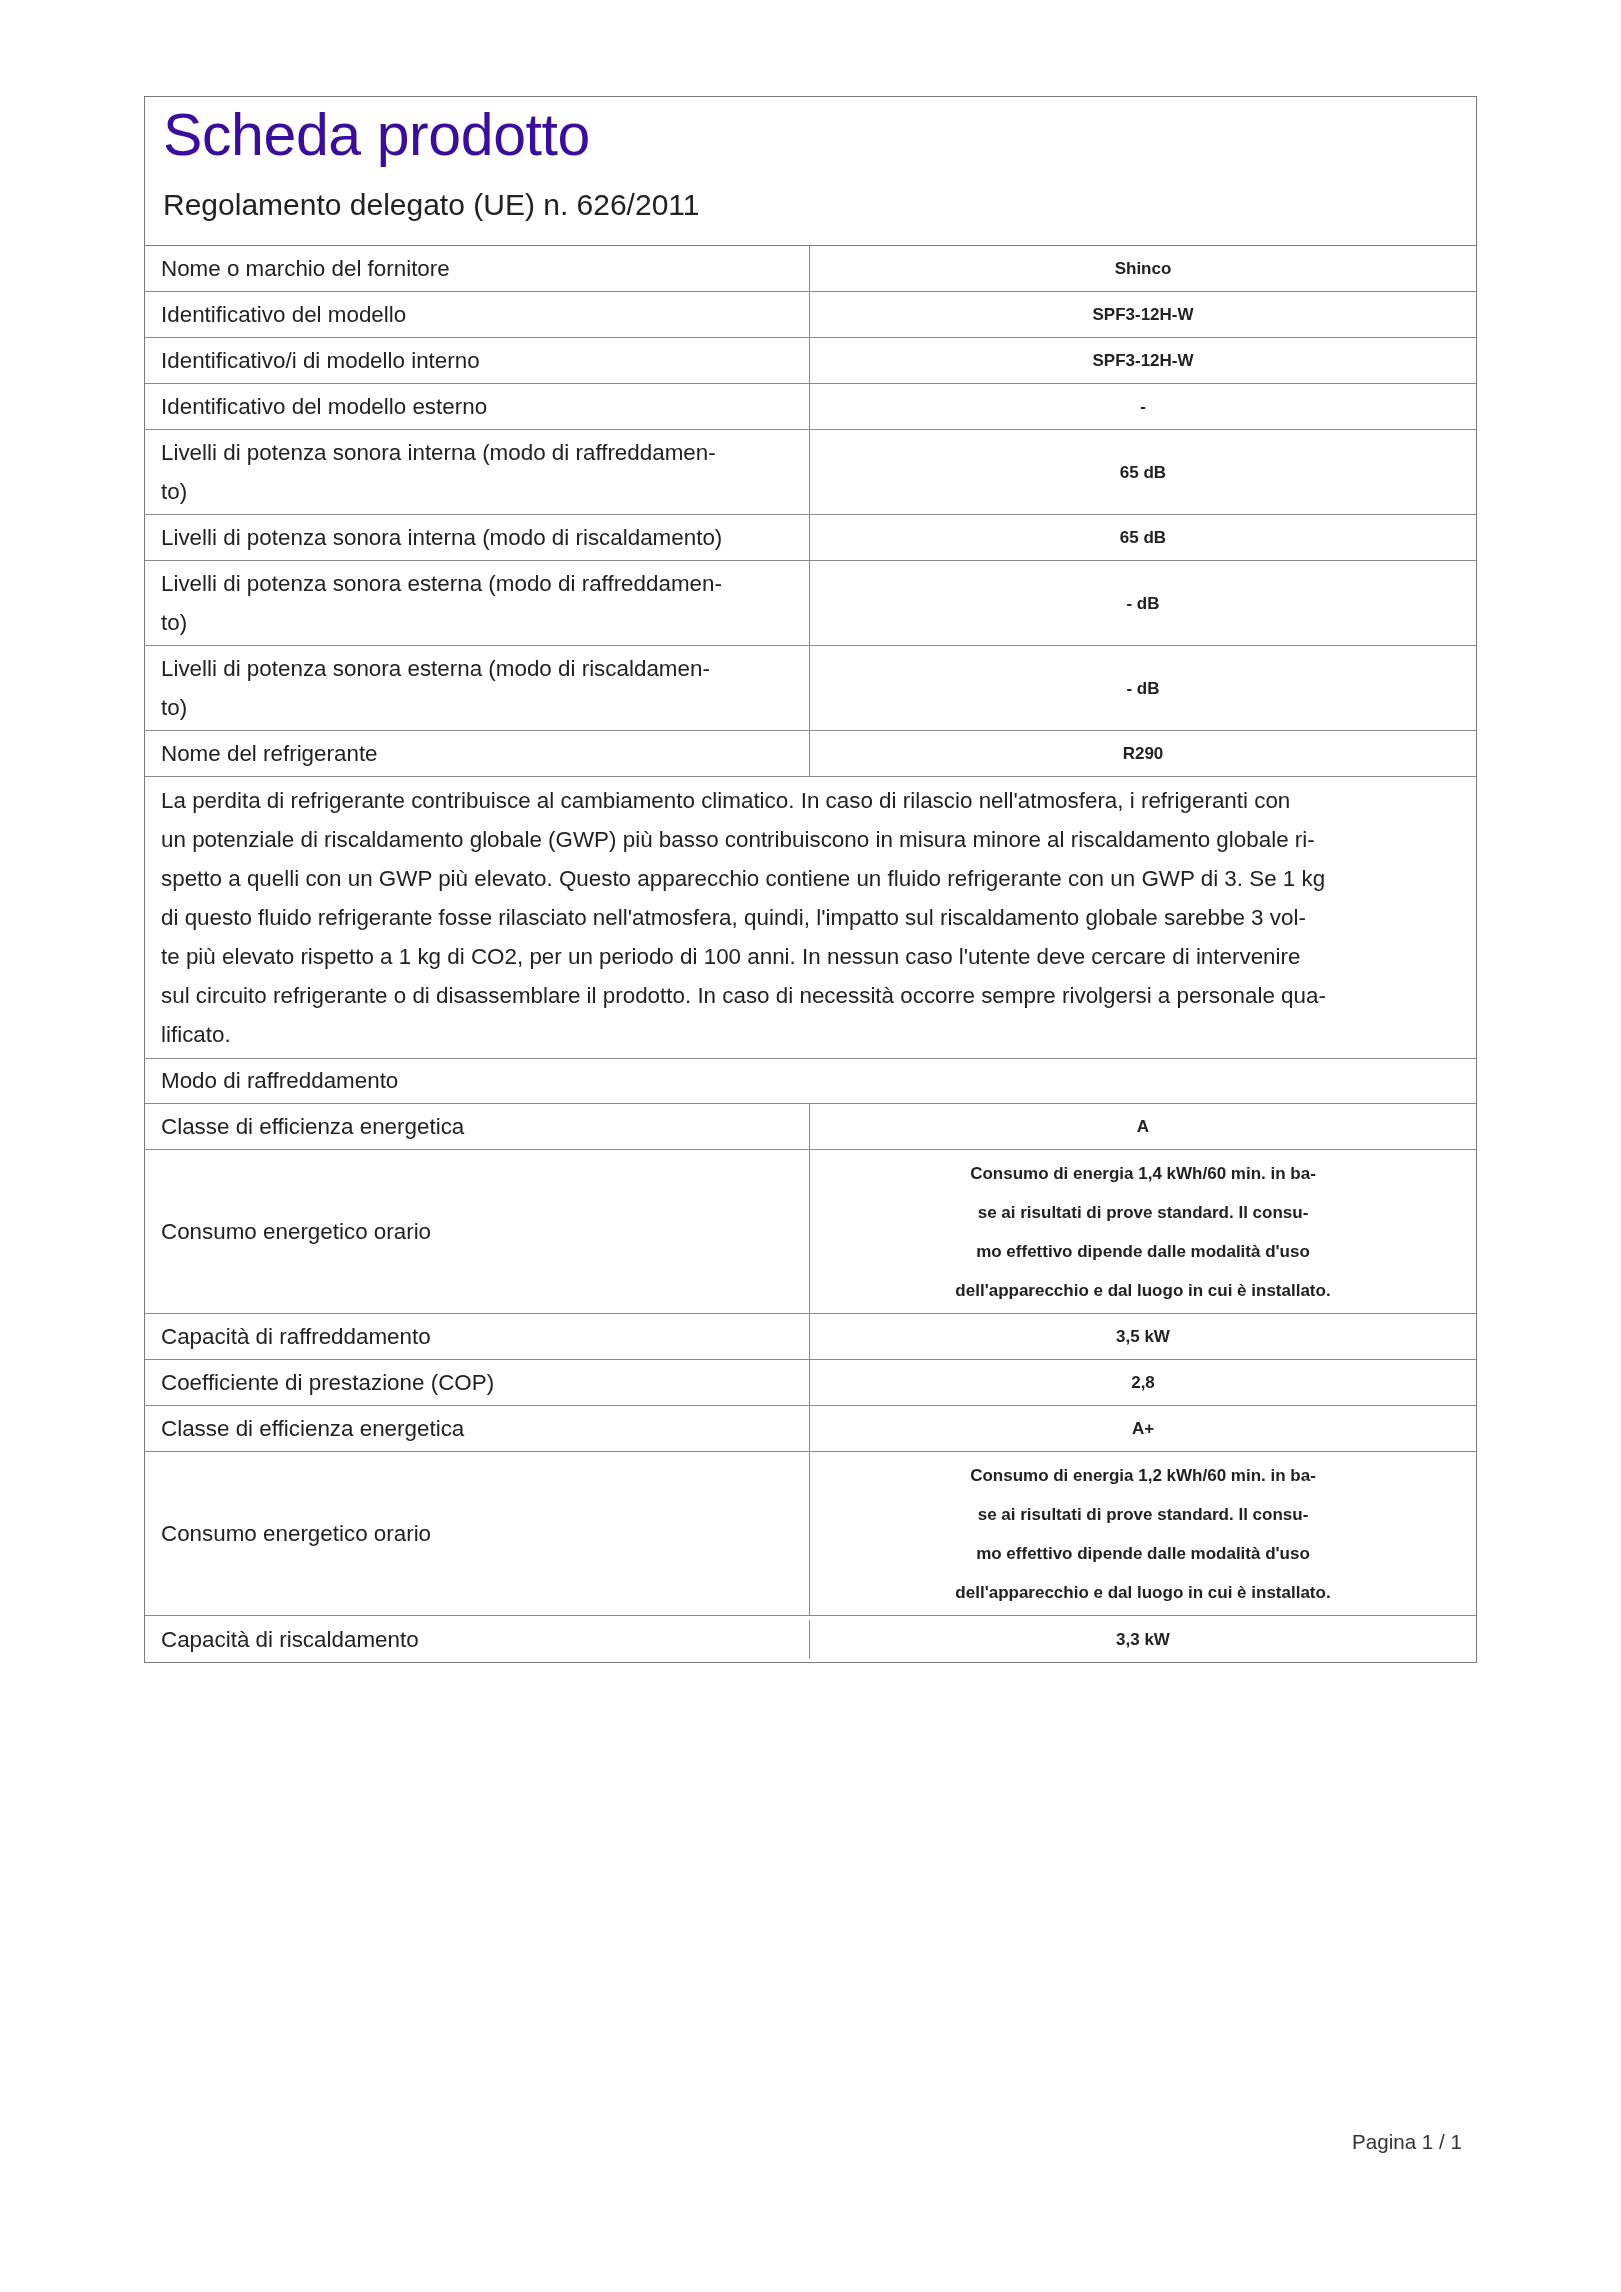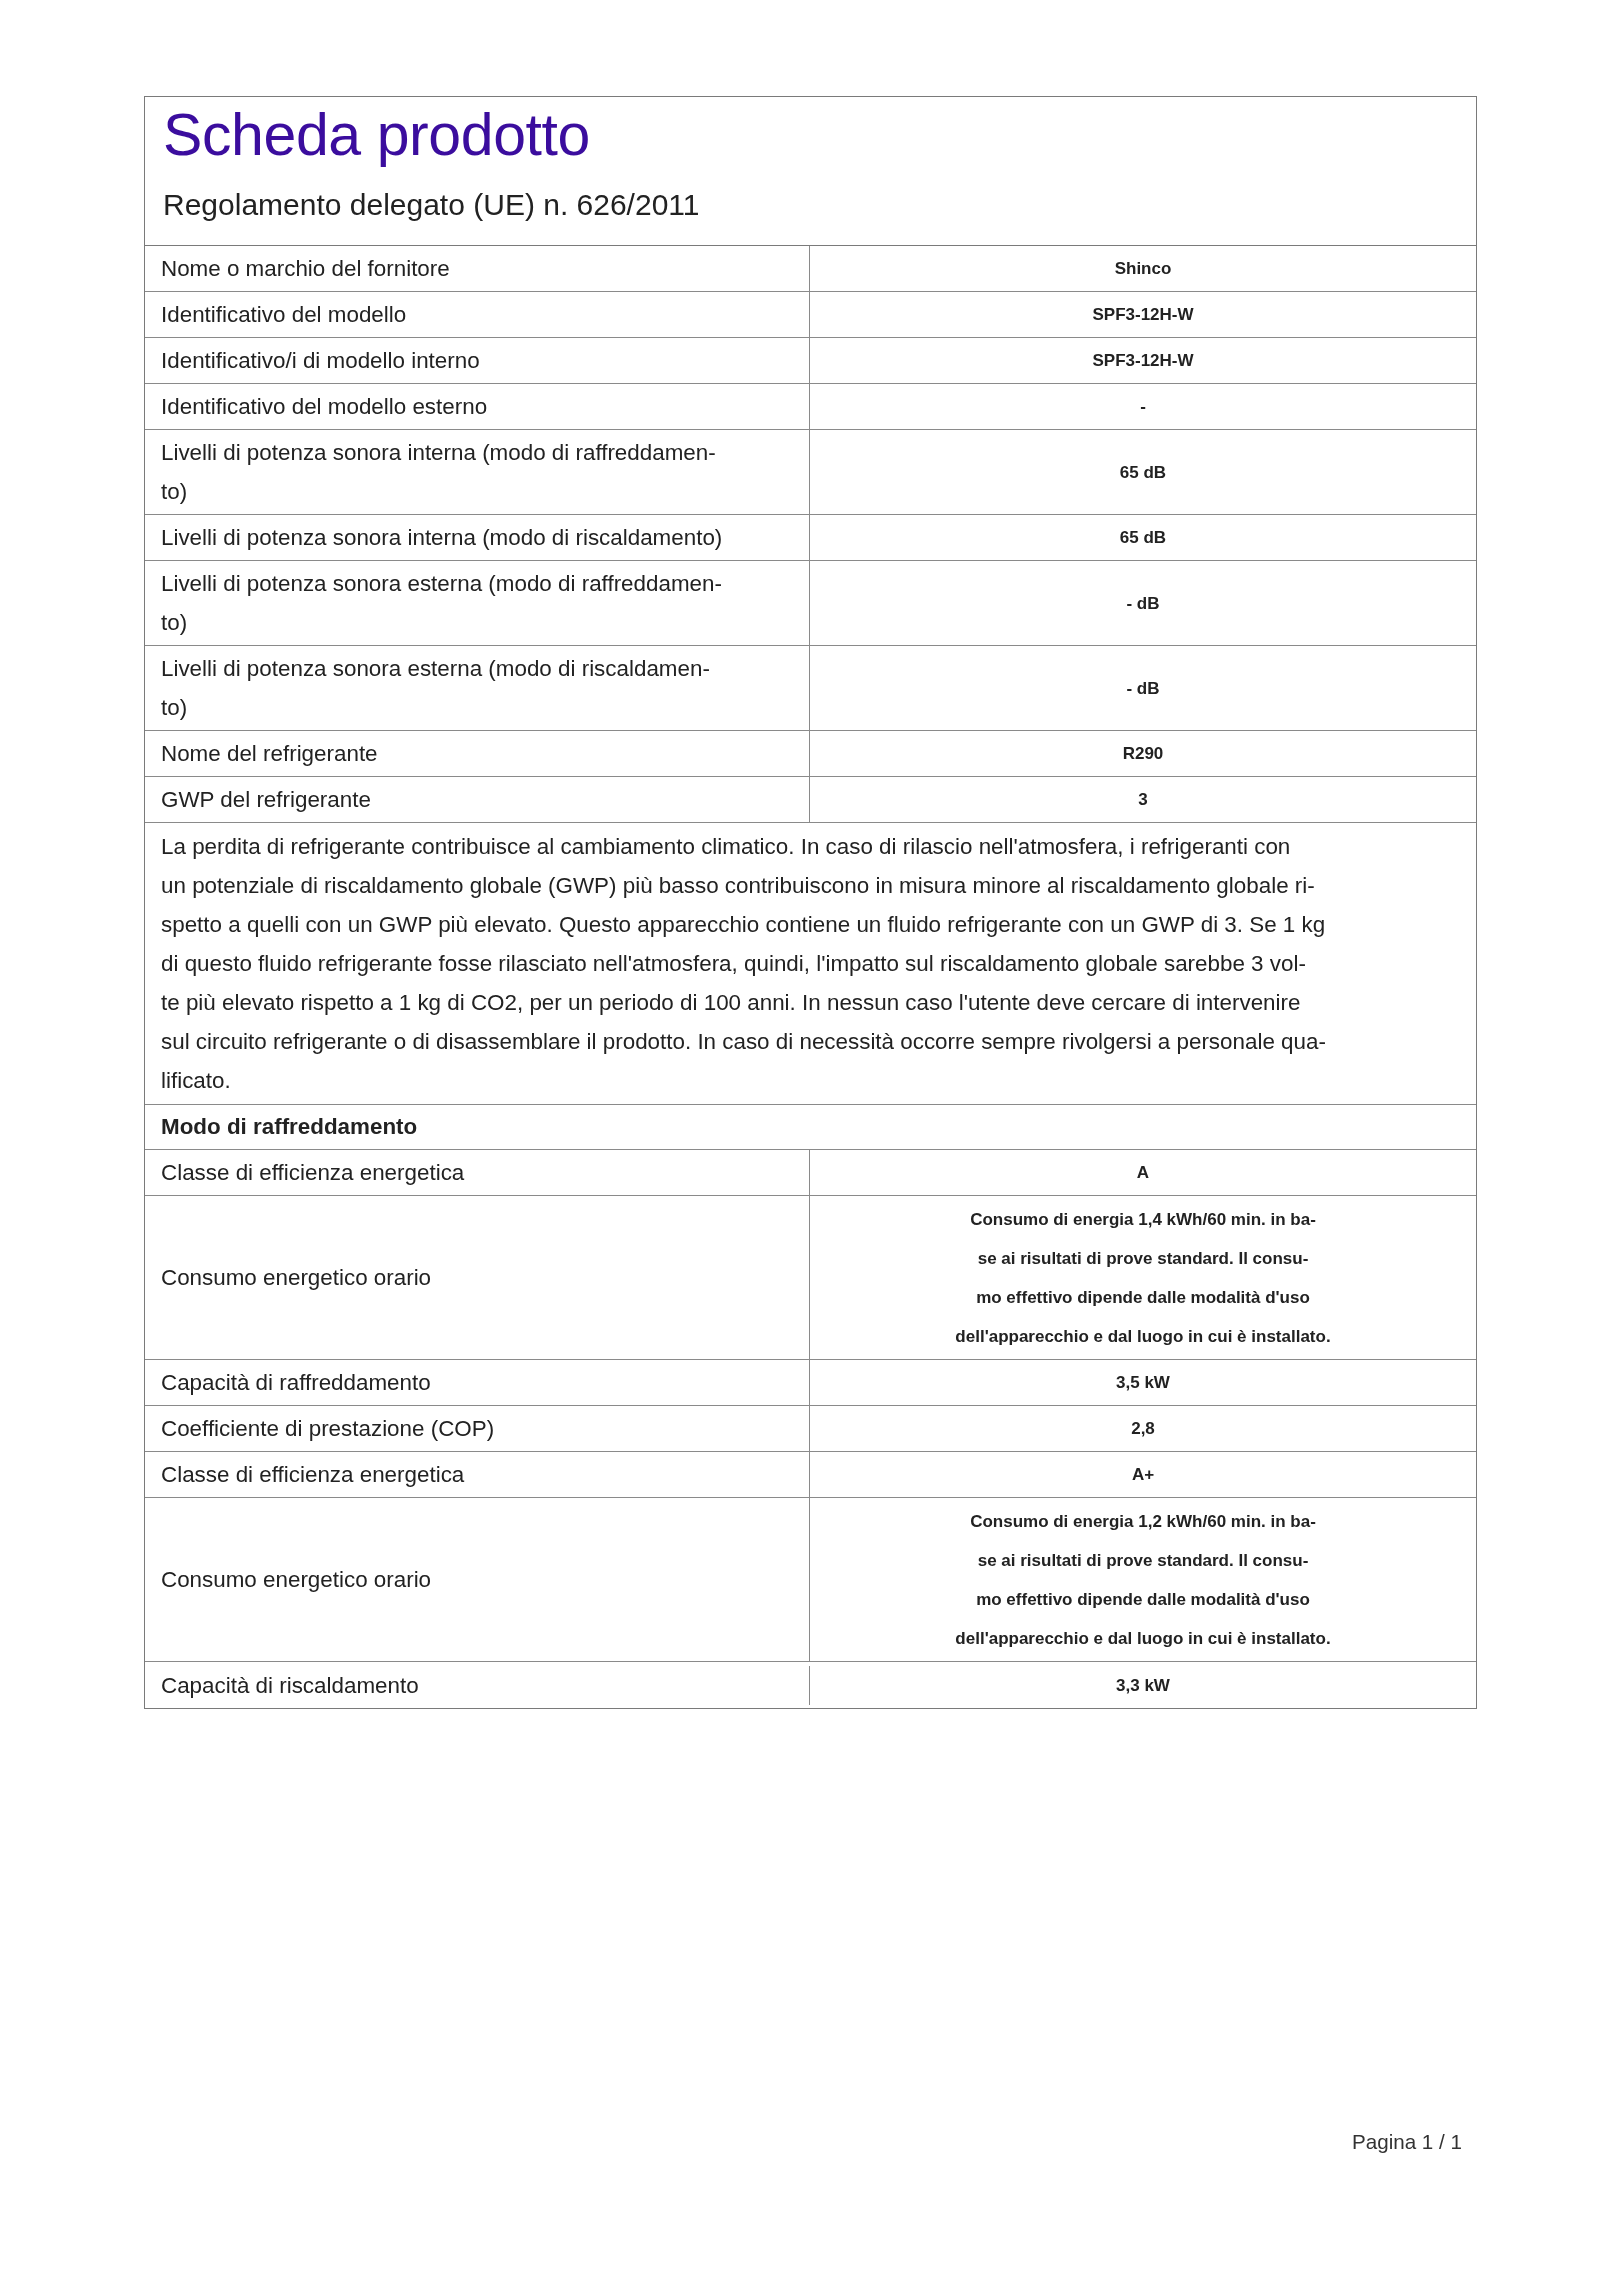--- a/index.html
+++ b/index.html
@@ -44,21 +44,21 @@
   .value.multi { line-height: 39px; }
   .value.multi span { display: block; }
   .para {
     padding: 3.6px 16px 3.6px 16px; font-size: 22.4px; line-height: 39px;
     height: 282px; box-sizing: border-box; border-bottom: 1.8px solid #8a8a8a;
     text-align: left;
   }
   .para span { display: block; white-space: nowrap; }
   .section {
     height: 45px; display: flex; align-items: center; padding: 0 16px;
-    font-weight: bold; font-size: 22.4px; border-bottom: 1.8px solid #8a8a8a;
+    font-weight: normal; font-size: 22.4px; border-bottom: 1.8px solid #8a8a8a;
     box-sizing: border-box;
   }
   .footer {
     position: absolute; left: 1352px; top: 2130px; font-size: 20.6px; color: #333;
     font-family: "Liberation Sans", sans-serif;
   }
 </style>
 </head>
 <body>
 
@@ -113,24 +113,20 @@
         <span style="display:block">Livelli di potenza sonora esterna (modo di riscaldamen-</span>
         <span style="display:block">to)</span>
       </div>
     </div>
     <div class="value">- dB</div>
   </div>
   <div class="row h1">
     <div class="label">Nome del refrigerante</div>
     <div class="value">R290</div>
   </div>
-  <div class="row h1">
-    <div class="label">GWP del refrigerante</div>
-    <div class="value">3</div>
-  </div>
 
   <div class="para">
     <span>La perdita di refrigerante contribuisce al cambiamento climatico. In caso di rilascio nell'atmosfera, i refrigeranti con</span>
     <span>un potenziale di riscaldamento globale (GWP) più basso contribuiscono in misura minore al riscaldamento globale ri-</span>
     <span>spetto a quelli con un GWP più elevato. Questo apparecchio contiene un fluido refrigerante con un GWP di 3. Se 1 kg</span>
     <span>di questo fluido refrigerante fosse rilasciato nell'atmosfera, quindi, l'impatto sul riscaldamento globale sarebbe 3 vol-</span>
     <span>te più elevato rispetto a 1 kg di CO2, per un periodo di 100 anni. In nessun caso l'utente deve cercare di intervenire</span>
     <span>sul circuito refrigerante o di disassemblare il prodotto. In caso di necessità occorre sempre rivolgersi a personale qua-</span>
     <span>lificato.</span>
   </div>

